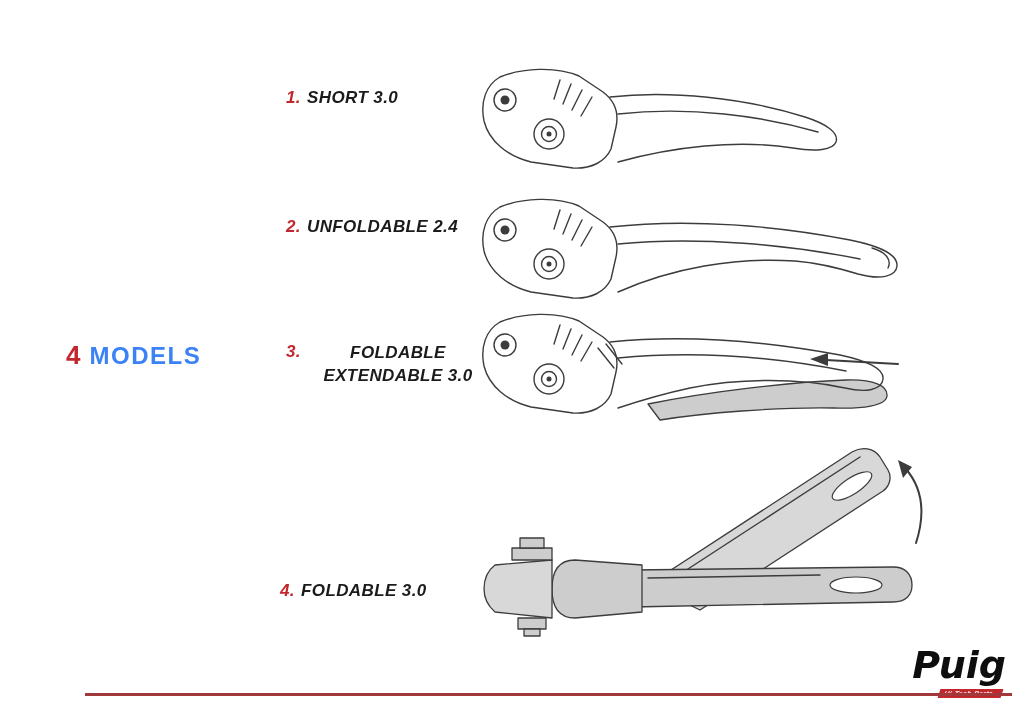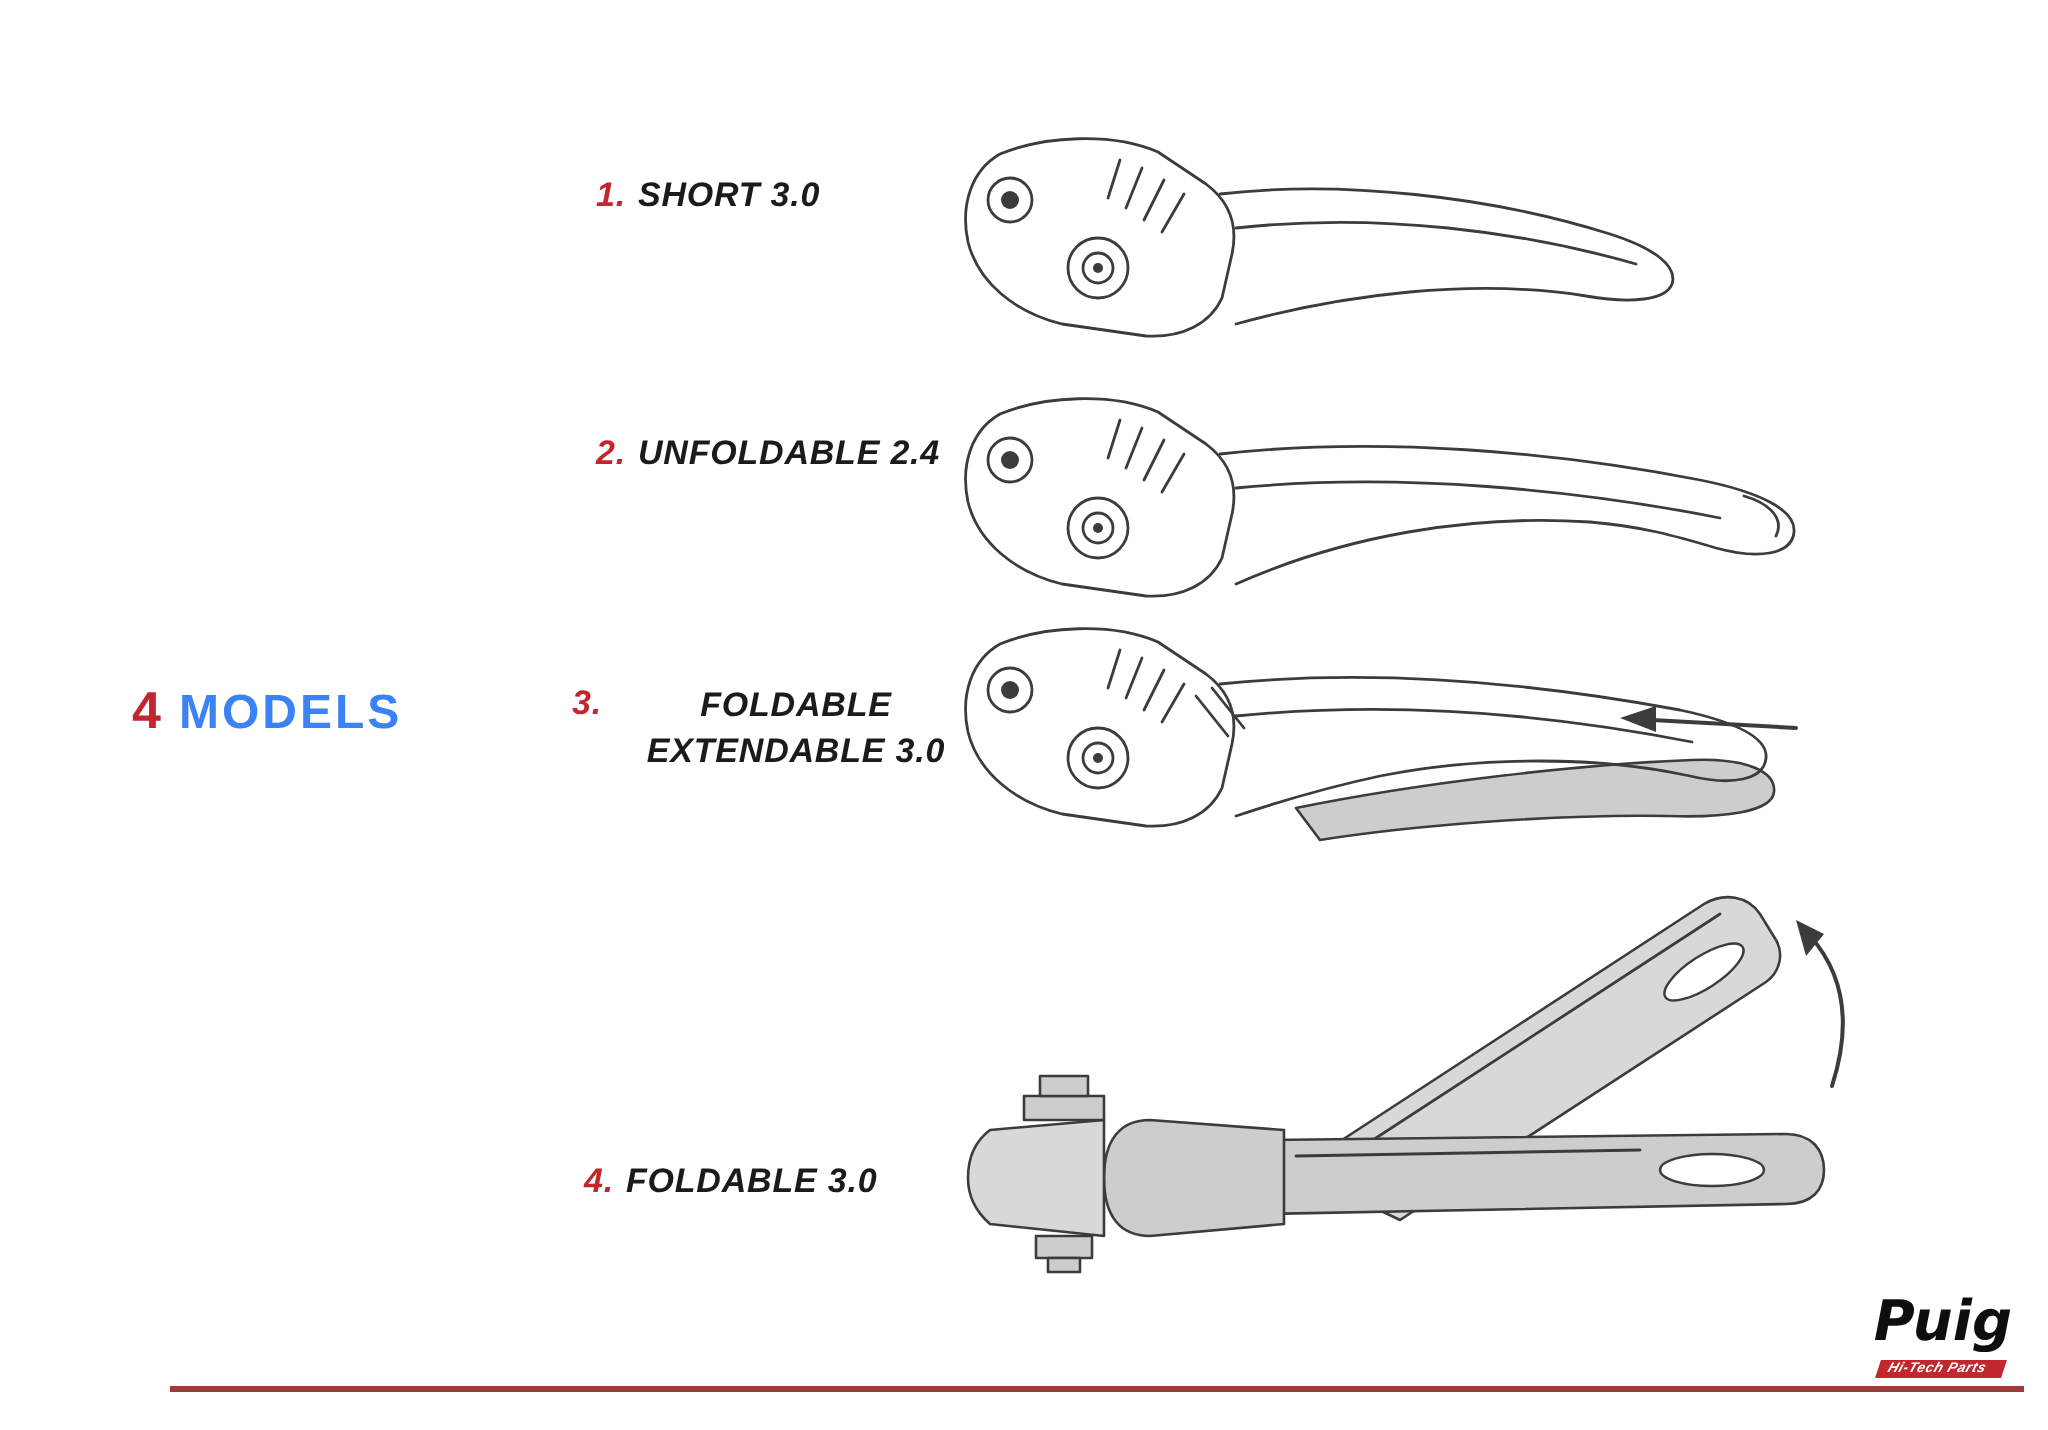--- a/index.html
+++ b/index.html
@@ -8,47 +8,47 @@
     overflow:hidden; font-family:"Liberation Sans", sans-serif;
   }
   
   .models-heading { position:absolute; left:66px; top:340px; white-space:nowrap; }
   .models-heading .num  { color:#c1272d; font-size:26px; font-weight:bold; margin-right:9px; }
   .models-heading .word { color:#3b82f6; font-size:24px; font-weight:bold; letter-spacing:1.5px; }
 
   
   .model-label {
     position:absolute; font-style:italic; font-weight:bold; font-size:17px;
-    color:#1b1b1b; letter-spacing:.4px; white-space:nowrap;margin-left:12px;
+    color:#1b1b1b; letter-spacing:.4px; white-space:nowrap;
   }
   .model-label .num { color:#c1272d; margin-right:6px; }
   .model-label.wrap .txt {
     display:inline-block; width:182px; text-align:center;
     white-space:normal; vertical-align:top; line-height:1.35;
   }
   .lbl-1 { left:286px; top:88px; }
   .lbl-2 { left:286px; top:217px; }
-  .lbl-3 { left:274px; top:342px; }
+  .lbl-3 { left:286px; top:342px; }
   .lbl-4 { left:280px; top:581px; }
 
   
   .illustrations { position:absolute; left:0; top:0; }
   .line-art { stroke:#3c3c3c; fill:none; stroke-width:1.4; stroke-linecap:round; stroke-linejoin:round; }
   .fill-dot { fill:#3c3c3c; stroke:none; }
   .shade { fill:#cdcdcd; stroke:#3c3c3c; stroke-width:1.3; }
   .shade-light { fill:#d8d8d8; stroke:#3c3c3c; stroke-width:1.3; }
   .slot { fill:#ffffff; stroke:#3c3c3c; stroke-width:1.2; }
   .arrow-line { stroke:#3c3c3c; fill:none; stroke-width:2; stroke-linecap:round; }
   .arrow-head { fill:#3c3c3c; stroke:none; }
 
   
   .brand { position:absolute; right:18px; top:648px; text-align:right; }
   .brand-name {
     font-family:"DejaVu Sans", sans-serif; font-style:italic; font-weight:bold;
-    font-size:28px; color:#0e0e0e; line-height:0.9; display:block;
+    font-size:38px; color:#0e0e0e; line-height:0.9; display:block;
   }
   .brand-tagline {
     display:inline-block; background:#c1272d; color:#ffffff;
     font-size:7px; font-style:italic; font-weight:bold; letter-spacing:.3px;
     padding:1px 9px 1px 5px; transform:skewX(-18deg); margin-top:-3px; margin-right:4px;
   }
   .bottom-rule { position:absolute; left:85px; right:12px; top:693px; height:3px; background:#a1393c; }
 </style>
 </head>
 <body>

